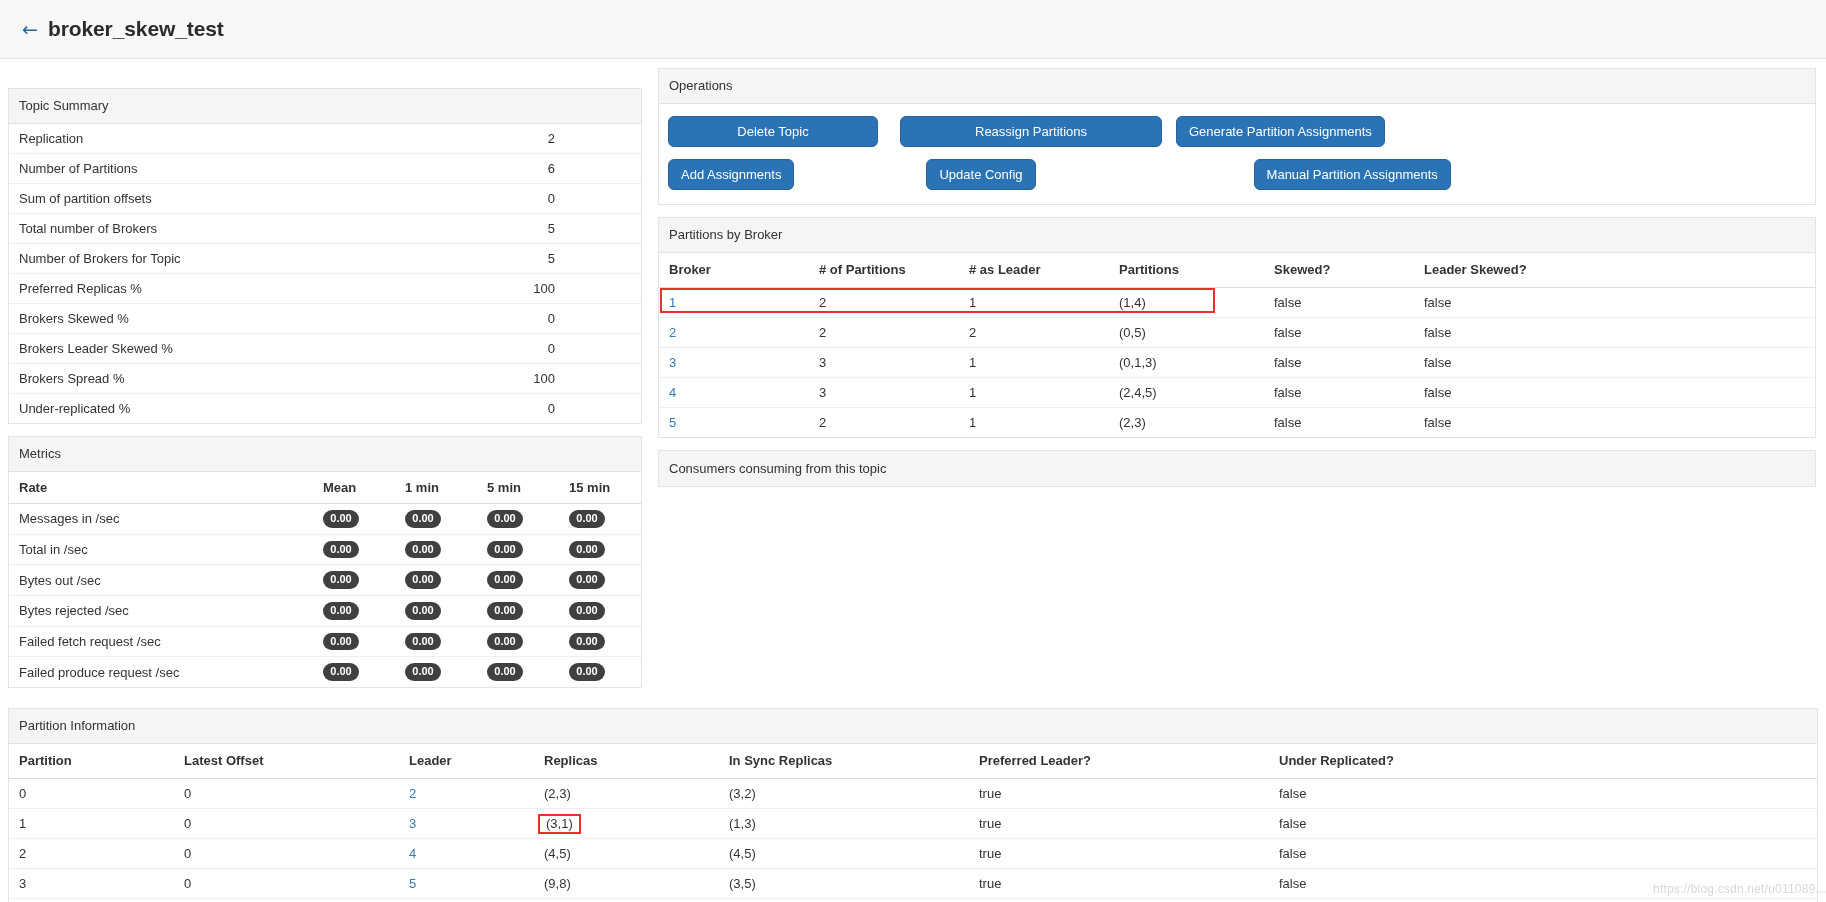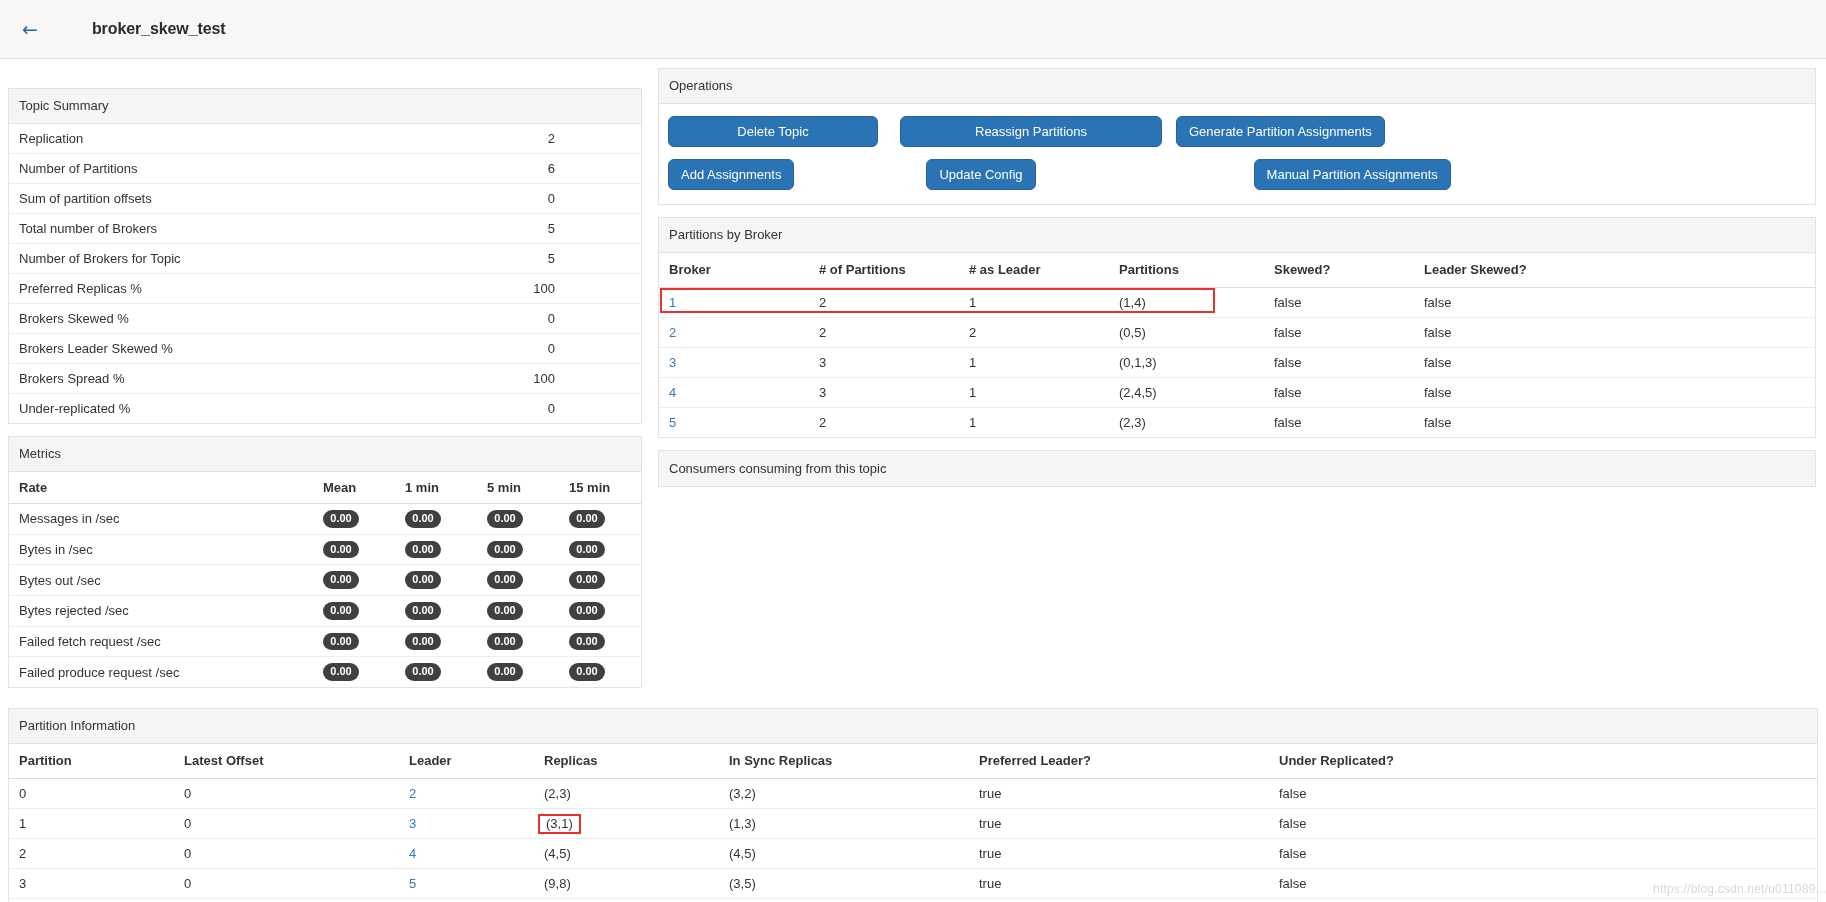--- a/index.html
+++ b/index.html
@@ -24,25 +24,24 @@
   }
   .back-arrow {
     color: #2a6496;
     font-size: 19px;
     line-height: 1;
     margin-right: 10px;
     cursor: pointer;
     font-family: "DejaVu Sans", sans-serif;
   }
   .page-title {
-    font-size: 16px;
+    font-size: 21px;
     font-weight: 600;
     color: #2b2b2b;
     letter-spacing: -0.1px;
-    margin-left: 44px;
   }
 
   
   .content {
     display: flex;
     align-items: flex-start;
     padding: 9px 8px 0 8px;
     gap: 16px;
   }
   .col-left  { width: 634px; flex: none; margin-top: 20px; }
@@ -247,21 +246,21 @@
         </thead>
         <tbody>
           <tr>
             <td>Messages in /sec</td>
             <td><span class="badge">0.00</span></td>
             <td><span class="badge">0.00</span></td>
             <td><span class="badge">0.00</span></td>
             <td><span class="badge">0.00</span></td>
           </tr>
           <tr>
-            <td>Bytes in /sec</td>
+            <td>Total in /sec</td>
             <td><span class="badge">0.00</span></td>
             <td><span class="badge">0.00</span></td>
             <td><span class="badge">0.00</span></td>
             <td><span class="badge">0.00</span></td>
           </tr>
           <tr>
             <td>Bytes out /sec</td>
             <td><span class="badge">0.00</span></td>
             <td><span class="badge">0.00</span></td>
             <td><span class="badge">0.00</span></td>

